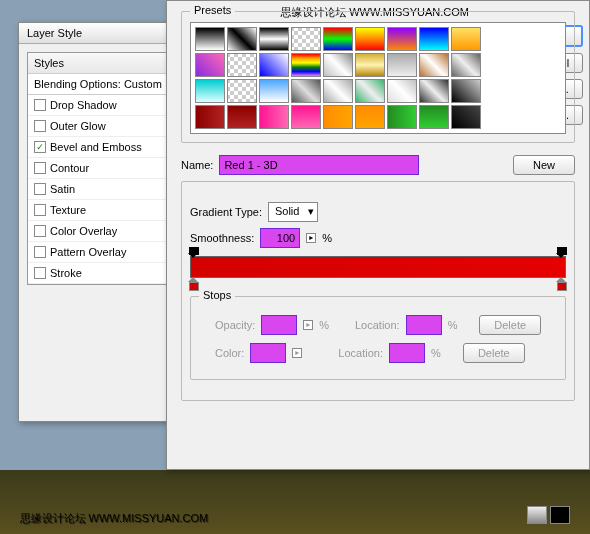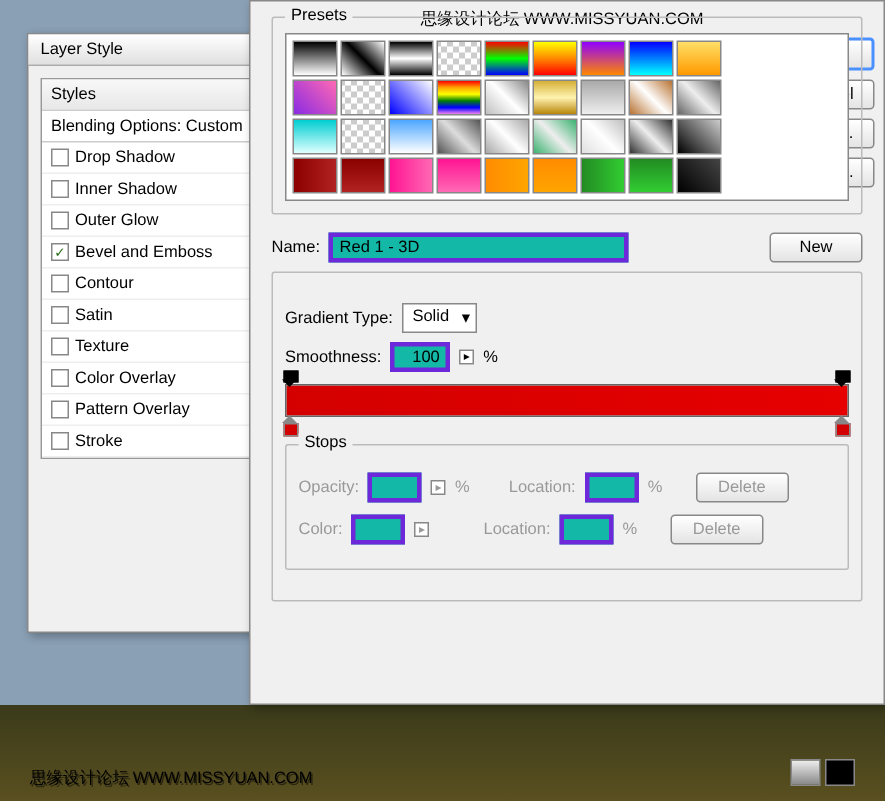--- a/index.html
+++ b/index.html
@@ -22,33 +22,33 @@
 .win2{left:166px;top:0;width:424px;height:470px}
 .body2{padding:10px 14px}
 .group{border:1px solid #bbb;border-radius:2px;padding:10px 8px 8px;margin-bottom:12px;position:relative}
 .group-label{position:absolute;top:-8px;left:8px;background:#f0f0f0;padding:0 4px}
 .swatches{display:grid;grid-template-columns:repeat(9,30px);gap:2px;background:#fff;border:1px solid #888;padding:4px}
 .sw{width:30px;height:24px;border:1px solid #888}
 .btn{background:linear-gradient(#fff,#e4e4e4);border:1px solid #888;border-radius:3px;padding:3px 0;text-align:center;cursor:pointer;width:62px;margin-bottom:6px;display:block}
 .btn.primary{border:2px solid #4a90ff}
 .rightbtns{position:absolute;right:-2px;top:24px;width:70px}
 .row{display:flex;align-items:center;gap:6px;margin:6px 0}
-.input{background:#14b8a6;border:3px solid #6d28d9;padding:2px 4px;height:20px}
+.input{background:#d946ef;border:1px solid #6d28d9;padding:2px 4px;height:20px}
 .name-input{width:200px}
 .num-input{width:40px;text-align:right}
 .sel{background:#fff;border:1px solid #888;padding:2px 18px 2px 6px;position:relative;height:20px}
 .sel::after{content:"▾";position:absolute;right:4px;top:2px}
 .gradbar{height:22px;background:linear-gradient(to right,#d40000,#e60000);border:1px solid #666;margin:8px 0;position:relative}
 .stop-top{position:absolute;top:-10px;width:10px;height:10px}
 .stop-top::before{content:"";position:absolute;width:8px;height:6px;background:#000;top:0;left:0;border:1px solid #000}
 .stop-top::after{content:"";position:absolute;border-left:5px solid transparent;border-right:5px solid transparent;border-top:5px solid #000;top:6px;left:-1px}
 .stop-bot{position:absolute;bottom:-11px;width:10px;height:10px}
 .stop-bot::before{content:"";position:absolute;border-left:5px solid transparent;border-right:5px solid transparent;border-bottom:5px solid #888;top:-1px;left:-1px}
 .stop-bot::after{content:"";position:absolute;width:8px;height:7px;background:#d40000;top:4px;left:0;border:1px solid #888}
-.stops-row{display:flex;align-items:center;gap:6px;margin:8px 0}
+.stops-row{display:flex;align-items:center;gap:6px;margin:8px 16px}
 .disabled{color:#999}
 .small-input{width:36px}
 .watermark{position:absolute;top:4px;right:120px;font-size:10px;color:#999}
 .wm2{position:absolute;bottom:8px;left:20px;font-size:9px;color:#ccc;text-shadow:1px 1px 0 rgba(0,0,0,.5)}
 .bottom-strip{position:absolute;left:0;bottom:0;width:100%;height:64px;background:linear-gradient(#3a3a1a,#5a5020);overflow:hidden}
 .mini-icons{position:absolute;right:20px;bottom:10px;display:flex;gap:3px}
 .mini{width:20px;height:18px;background:#ddd;border:1px solid #888}
 .arrow{width:10px;height:10px;border:1px solid #888;background:#fff;display:inline-block;text-align:center;line-height:8px;font-size:8px}
 </style>
 </head>
@@ -64,24 +64,20 @@
 
 <div class="window win1">
   <div class="titlebar">Layer Style</div>
   <div class="styles-panel">
     <div class="styles-header">Styles</div>
     <div class="styles-sub">Blending Options: Custom</div>
     <div id="styles-list">
         <div class="style-item">
           <span class="cb"></span>
           <span>Drop Shadow</span>
-        </div>
-        <div class="style-item">
-          <span class="cb"></span>
-          <span>Inner Shadow</span>
         </div>
         <div class="style-item">
           <span class="cb"></span>
           <span>Outer Glow</span>
         </div>
         <div class="style-item">
           <span class="cb checked"></span>
           <span>Bevel and Emboss</span>
         </div>
         <div class="style-item indent">

